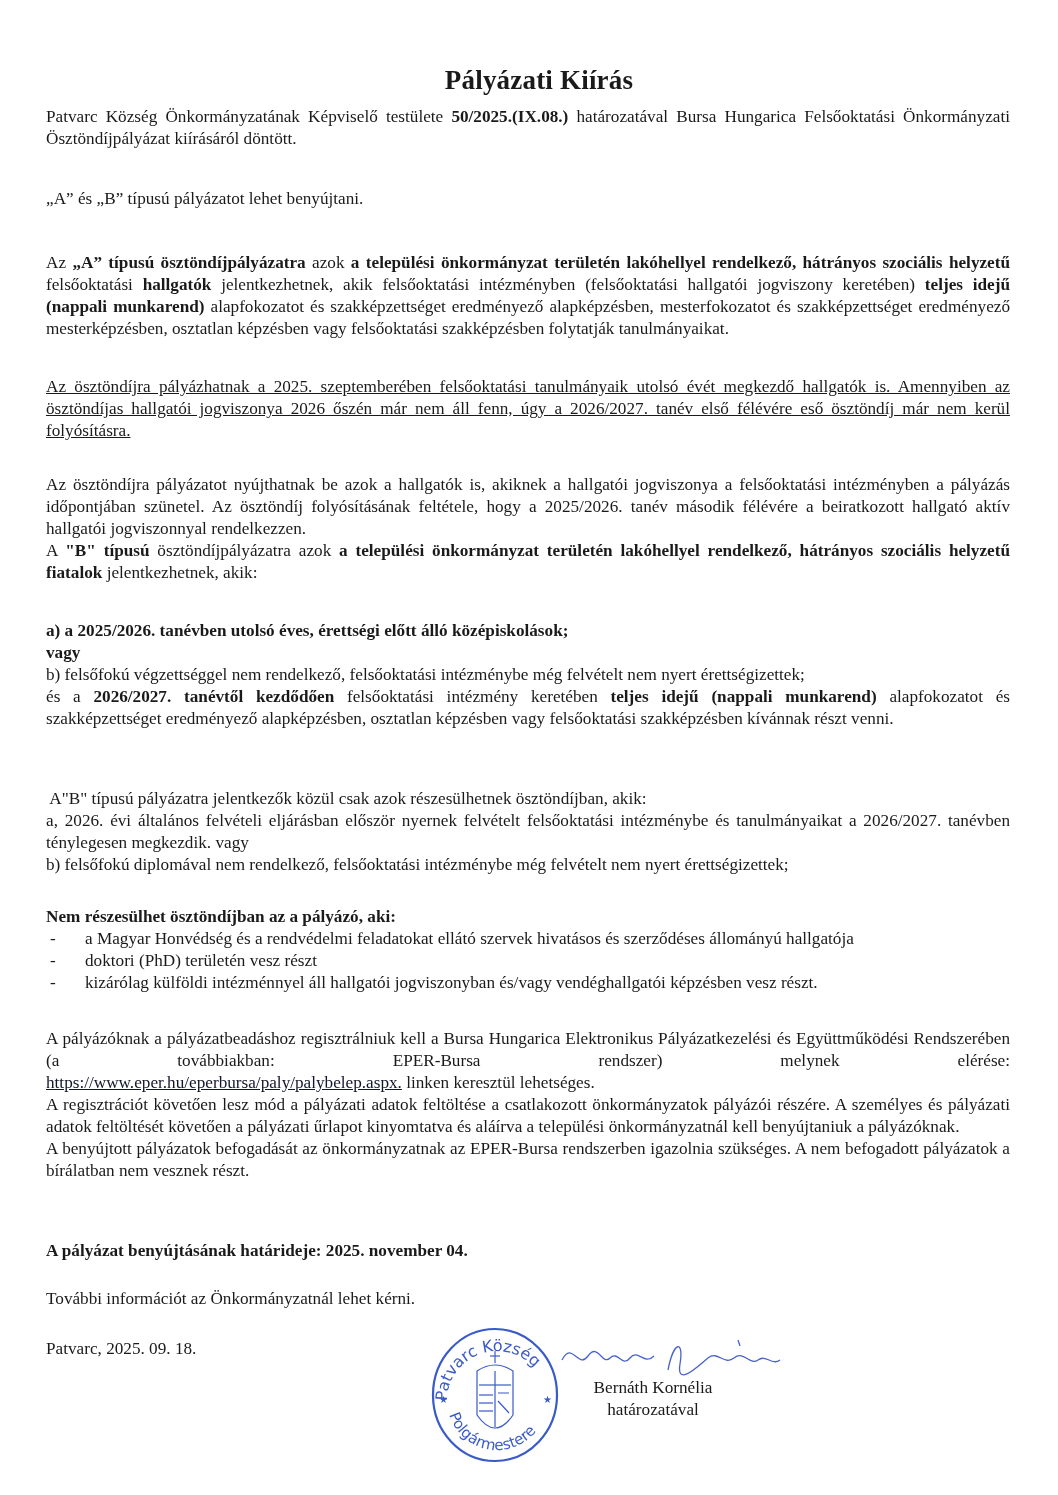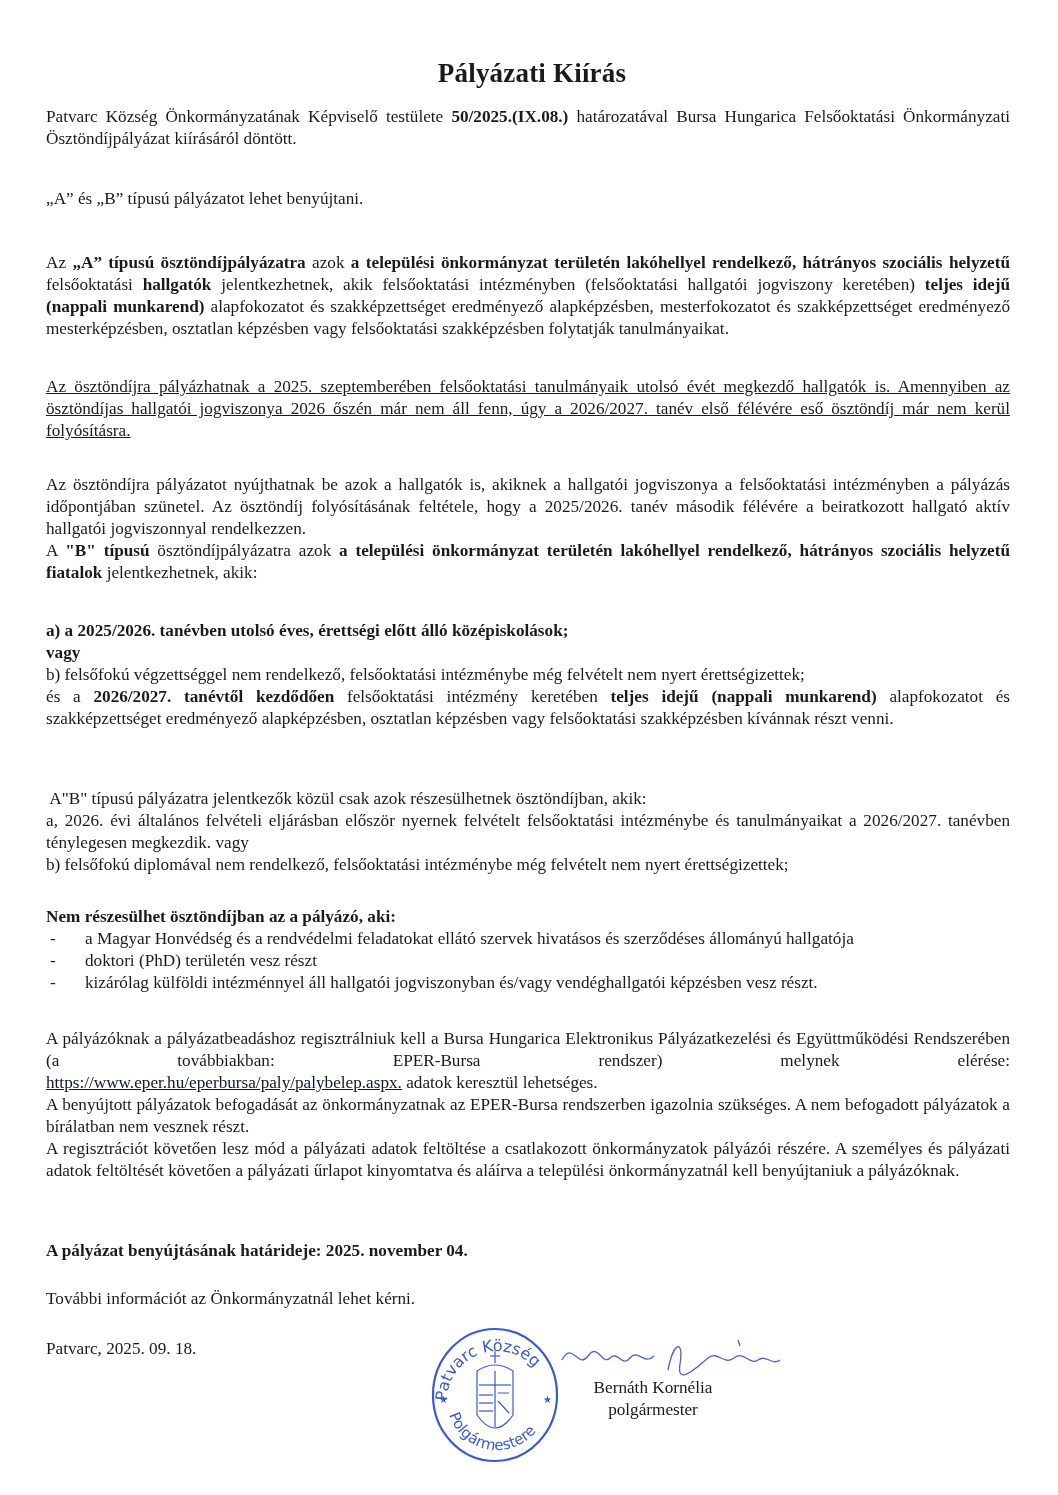--- a/index.html
+++ b/index.html
@@ -3,21 +3,21 @@
 <meta charset="utf-8">
 <style>
   html, body { margin: 0; padding: 0; background: #ffffff; }
   body {
     width: 1058px; height: 1495px; position: relative; overflow: hidden;
     font-family: "Liberation Serif", "DejaVu Serif", serif;
     color: #1a1a1a; font-size: 17.2px; line-height: 22px;
   }
   .page { position: absolute; left: 46px; top: 0; width: 964px; }
   h1 {
-    margin: 4px; position: absolute; top: 58px; left: 0; width: 964px;
+    margin: 11px; position: absolute; top: 58px; left: 0; width: 964px;
     text-align: center; font-size: 27px; font-weight: bold; letter-spacing: 0.2px;
   }
   .block { position: absolute; left: 0; width: 964px; }
   p { margin: 0; text-align: justify; }
   .just-last { text-align-last: justify; }
   b { font-weight: bold; }
   .list { margin: 0; padding: 0; list-style: none; }
   .list li { position: relative; padding-left: 39px; }
   .list li::before { content: "-"; position: absolute; left: 4px; top: 0; }
   a.link { color: #0f172a; text-decoration: underline; }
@@ -80,23 +80,23 @@
     <p><b>Nem részesülhet ösztöndíjban az a pályázó, aki:</b></p>
     <ul class="list">
       <li>a Magyar Honvédség és a rendvédelmi feladatokat ellátó szervek hivatásos és szerződéses állományú hallgatója</li>
       <li>doktori (PhD) területén vesz részt</li>
       <li>kizárólag külföldi intézménnyel áll hallgatói jogviszonyban és/vagy vendéghallgatói képzésben vesz részt.</li>
     </ul>
   </div>
 
   <div class="block" style="top:1028px;">
     <p class="just-last">A pályázóknak a pályázatbeadáshoz regisztrálniuk kell a Bursa Hungarica Elektronikus Pályázatkezelési és Együttműködési Rendszerében (a továbbiakban: EPER-Bursa rendszer) melynek elérése:</p>
-    <p style="text-align:left;"><a class="link" href="#">https://www.eper.hu/eperbursa/paly/palybelep.aspx.</a><span> adatok keresztül lehetséges.</span></p>
+    <p style="text-align:left;"><a class="link" href="#">https://www.eper.hu/eperbursa/paly/palybelep.aspx.</a><span> linken keresztül lehetséges.</span></p>
+    <p>A regisztrációt követően lesz mód a pályázati adatok feltöltése a csatlakozott önkormányzatok pályázói részére. A személyes és pályázati adatok feltöltését követően a pályázati űrlapot kinyomtatva és aláírva a települési önkormányzatnál kell benyújtaniuk a pályázóknak.</p>
     <p>A benyújtott pályázatok befogadását az önkormányzatnak az EPER-Bursa rendszerben igazolnia szükséges. A nem befogadott pályázatok a bírálatban nem vesznek részt.</p>
-    <p>A regisztrációt követően lesz mód a pályázati adatok feltöltése a csatlakozott önkormányzatok pályázói részére. A személyes és pályázati adatok feltöltését követően a pályázati űrlapot kinyomtatva és aláírva a települési önkormányzatnál kell benyújtaniuk a pályázóknak.</p>
   </div>
 
   <div class="block" style="top:1240px;">
     <p><b>A pályázat benyújtásának határideje: 2025. november 04.</b></p>
   </div>
 
   <div class="block" style="top:1288px;">
     <p>További információt az Önkormányzatnál lehet kérni.</p>
   </div>
 
@@ -129,14 +129,14 @@
     <path d="M73 70 L84 70 M73 78 L84 90"></path>
   </g>
 </svg>
 
 <svg class="sig-scrawl" viewBox="0 0 230 50">
   <path d="M4 30 C 14 10, 20 40, 30 26 S 44 36, 52 28 S 64 38, 72 28 S 86 36, 96 26 M110 40 C 116 10, 126 10, 122 34 S 140 36, 150 28 S 166 36, 176 28 S 192 36, 200 30 S 214 36, 222 30 M180 10 L182 16" fill="none" stroke="#4a63c9" stroke-width="1.3"></path>
 </svg>
 
 <div class="signer">
   <div>Bernáth Kornélia</div>
-  <div>polgármester</div>
+  <div>határozatával</div>
 </div>
 
 </body></html>

